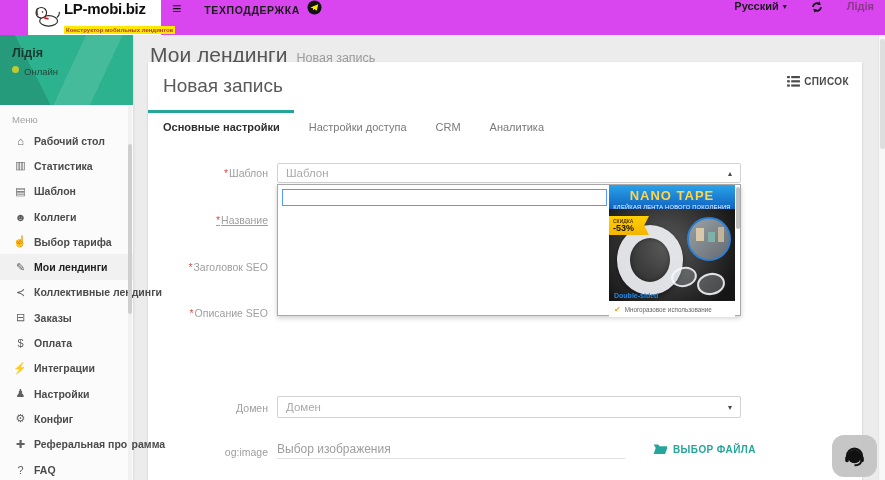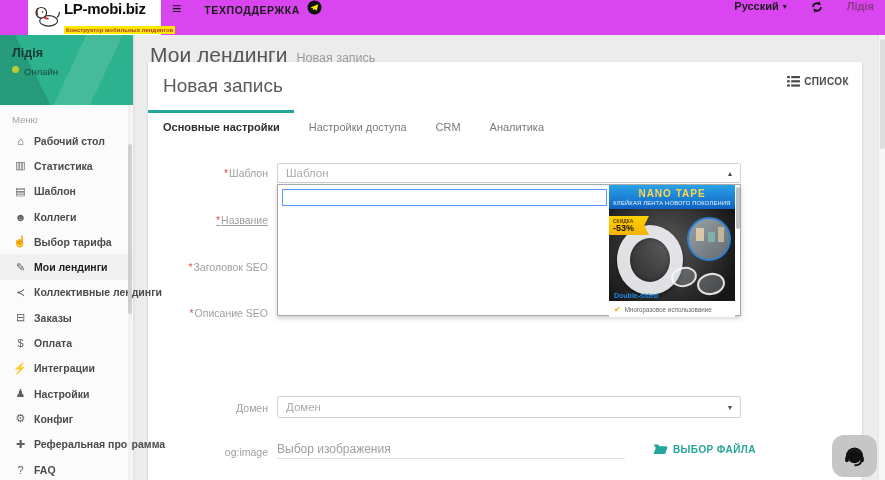--- a/index.html
+++ b/index.html
@@ -83,21 +83,21 @@
   .dropdown { position:absolute; left:129px; top:42px; width:464px; height:132px; background:#fff; border:1px solid #a8a8a8; box-shadow:0 2px 5px rgba(0,0,0,0.2); z-index:10; }
   .dd-search { position:absolute; left:4px; top:4px; width:325px; height:17px; border:1px solid #5897fb; font-size:11.5px; padding:0 4px; outline:none; font-family:"Liberation Sans",sans-serif; color:#333; }
   .dd-list { position:absolute; left:0; top:28px; width:333px; bottom:0; overflow:hidden; list-style:none; }
   .dd-option { height:19.3px; line-height:19.3px; padding-left:8px; font-size:11.5px; color:#484848; cursor:pointer; }
   .dd-option.selected { background:#3d8fc1; color:#fff; }
   .dd-scroll { position:absolute; right:0; top:2px; width:4px; height:42px; background:#c1c1c1; border-radius:2px; }
 
   
   .preview { position:absolute; right:5px; top:0; width:126px; height:132px; overflow:hidden; }
   .pv-banner { height:24px; background:linear-gradient(180deg,#2aa3e8,#0f62c1); text-align:center; padding-top:3px; }
-  .pv-title { font-size:10px; font-weight:800; color:#ffd54f; letter-spacing:1px; }
+  .pv-title { font-size:13px; font-weight:800; color:#ffd54f; letter-spacing:1px; }
   .pv-subtitle { font-size:5.8px; color:#eaf4ff; margin-top:1px; letter-spacing:0.2px; }
   .pv-body { position:relative; height:92px; background:radial-gradient(circle at 45% 40%, #5a5a5a, #161616 85%); overflow:hidden; }
   .pv-badge { position:absolute; left:0; top:7px; width:40px; background:linear-gradient(180deg,#ffd000,#f5b400); padding:2px 3px 2px 4px; clip-path:polygon(0 0,100% 0,88% 50%,100% 100%,0 100%); }
   .pv-badge-label { font-size:5px; font-weight:700; color:#5a3c00; }
   .pv-badge-value { font-size:9px; font-weight:800; color:#111; line-height:9px; }
   .tape-ring { position:absolute; left:8px; top:16px; width:66px; height:70px; border-radius:50%; border:13px solid rgba(238,240,244,0.92); box-shadow:inset 0 0 4px rgba(0,0,0,0.4), 0 2px 5px rgba(0,0,0,0.5); }
   .tape-small { position:absolute; border:2px solid rgba(248,250,252,0.85); background:rgba(215,222,230,0.25); border-radius:50%; }
   .ts1 { left:62px; top:58px; width:26px; height:20px; transform:rotate(-12deg); }
   .ts2 { left:88px; top:64px; width:28px; height:22px; transform:rotate(-10deg); }
   .pv-inset { position:absolute; right:4px; top:8px; width:44px; height:44px; border-radius:50%; border:2px solid #2d7fd3; background:linear-gradient(135deg,#9aa3a8,#646b70); overflow:hidden; }

